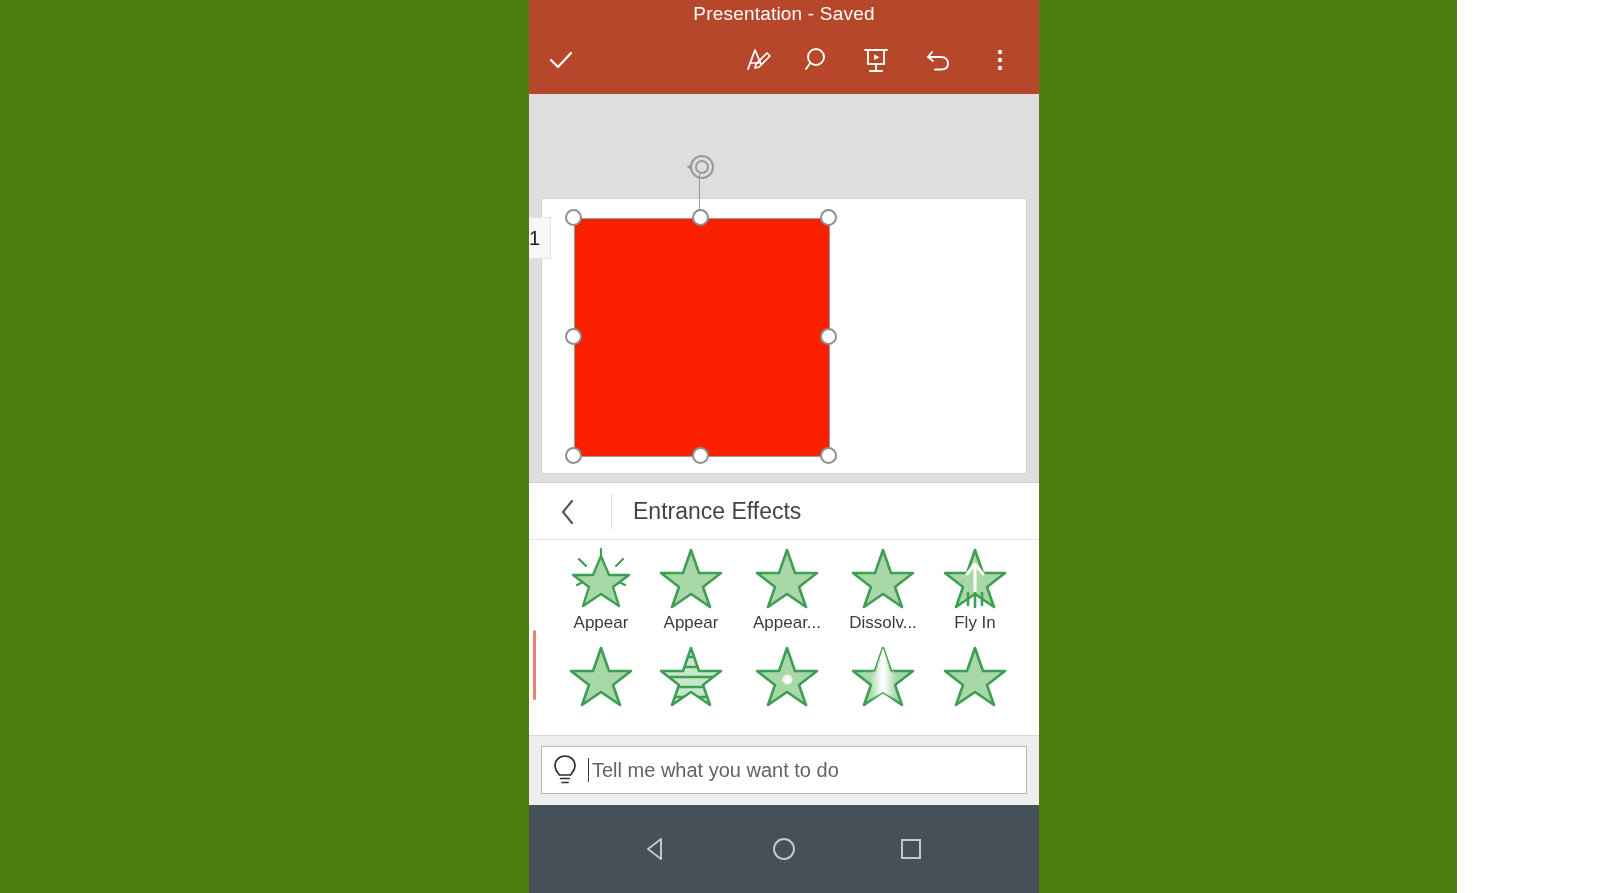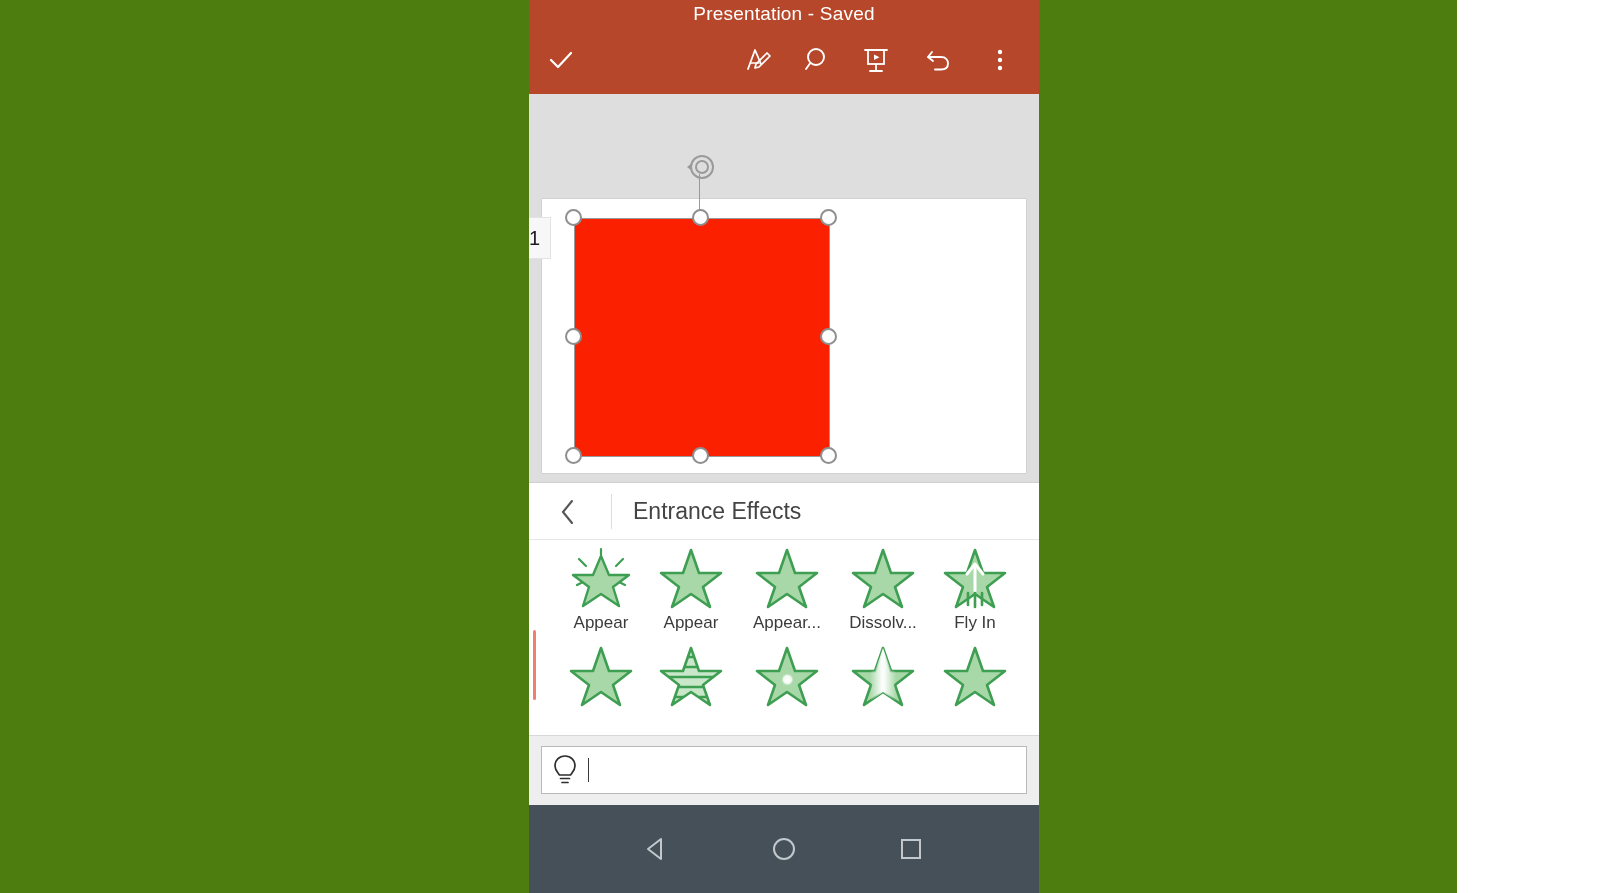--- a/index.html
+++ b/index.html
@@ -487,20 +487,21 @@
     <div class="tellme-wrap">
       <div class="tellme-box">
         <div class="bulb">
           <svg width="30" height="34" viewBox="0 0 30 34">
             <path d="M15 3 C9 3 5 7.5 5 13 C5 17 7.5 19 9.5 22 L20.5 22 C22.5 19 25 17 25 13 C25 7.5 21 3 15 3 Z" fill="none" stroke="#2e2e2e" stroke-width="1.7" stroke-linejoin="round"></path>
             <path d="M10.5 25.5 L19.5 25.5" fill="none" stroke="#2e2e2e" stroke-width="1.7" stroke-linecap="round"></path>
             <path d="M12 29.5 L18 29.5" fill="none" stroke="#2e2e2e" stroke-width="1.7" stroke-linecap="round"></path>
           </svg>
         </div>
         <div class="tellme-caret"></div>
+        <div class="tellme-placeholder">Tell me what you want to do</div>
       </div>
     </div>
 
     <div class="navbar">
       <div class="nav-btn nav-back">
         <svg width="30" height="30" viewBox="0 0 30 30">
           <path d="M19 5 L6 15 L19 25 Z" fill="none" stroke="#c2c8cc" stroke-width="2" stroke-linejoin="round"></path>
         </svg>
       </div>
       <div class="nav-btn nav-home">

